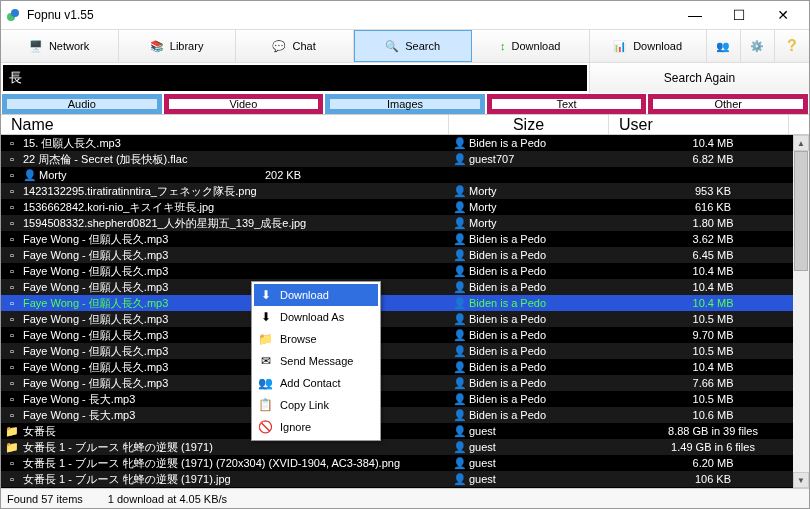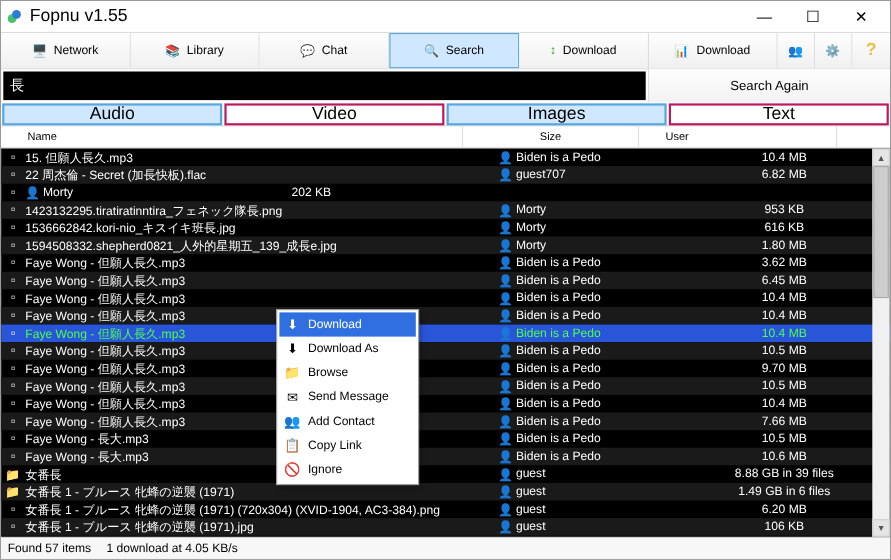--- a/index.html
+++ b/index.html
@@ -1,54 +1,54 @@
 <!DOCTYPE html>
 <html><head>
 <meta charset="utf-8">
 <style>
 *{box-sizing:border-box;margin:0;padding:0;font-family:"Segoe UI",Tahoma,sans-serif;font-size:11px}
 body{width:810px;height:509px;background:#fff;overflow:hidden;position:relative;border:1px solid #999}
 .titlebar{height:28px;display:flex;align-items:center;padding:0 4px;background:#fff}
 .titlebar .appicon{width:16px;height:16px;margin-right:6px;display:flex;align-items:center;justify-content:center}
-.titlebar .title{flex:1;font-size:16px}
+.titlebar .title{flex:1;font-size:12px}
 .winbtns{display:flex}
 .winbtn{width:44px;height:26px;display:flex;align-items:center;justify-content:center;font-size:14px;cursor:pointer}
 .toolbar{height:34px;display:flex;border-top:1px solid #ddd;border-bottom:1px solid #ddd;background:#f7f7f7}
 .tbtn{flex:1;display:flex;align-items:center;justify-content:center;gap:6px;border-right:1px solid #ddd;background:linear-gradient(#fefefe,#f0f0f0);cursor:pointer;font-size:12px}
 .tbtn.active{background:#cfe8ff;border:1px solid #5aa7e0}
 .tbtn:last-child{border-right:none}
 .ticons{display:flex}
 .ticons .tbtn{flex:none;width:34px}
 .row2{height:30px;display:flex;align-items:stretch}
 .searchbox{flex:1;background:#000;color:#fff;padding:4px 6px;font-size:13px;border:none;outline:none;margin:2px}
 .searchagain{width:220px;display:flex;align-items:center;justify-content:center;border-left:1px solid #ddd;background:linear-gradient(#fefefe,#f2f2f2);cursor:pointer;font-size:12px}
 .tabs{height:22px;display:flex;border-bottom:1px solid #ccc;background:#fff}
-.tab{flex:1;display:flex;align-items:center;justify-content:center;border:2px solid #be185d;margin:1px 1px 0 1px;background:#fff;cursor:pointer;font-size:16px}
+.tab{flex:1;display:flex;align-items:center;justify-content:center;border:5px solid #be185d;margin:1px 1px 0 1px;background:#fff;cursor:pointer;font-size:11px}
 .tab.sel{background:#cfe8ff;border-color:#5aa7e0}
 .headers{height:20px;display:flex;background:#fff;border-bottom:1px solid #ccc}
-.hcol{display:flex;align-items:center;padding:0 24px;border-right:1px solid #ddd;font-size:10px}
+.hcol{display:flex;align-items:center;padding:0 10px;border-right:1px solid #ddd;font-size:16px}
 .hc-name{flex:1}
 .hc-user{width:180px}
 .hc-size{width:160px;justify-content:center}
 .hc-sb{width:16px;border-right:none}
 .results{height:353px;overflow:hidden;background:#000;position:relative}
 .rrow{height:16px;display:flex;align-items:center;color:#fff;font-size:11px}
 .rrow.alt{background:#1a1a1a}
 .rrow.sel{background:#2955d9}
 .rrow.sel .fname,.rrow.sel .user,.rrow.sel .size{color:#4eff4e}
 .ficon{width:16px;text-align:center;margin:0 3px}
 .fname{flex:1;overflow:hidden;white-space:nowrap;text-overflow:ellipsis}
 .uicon{width:14px;text-align:center}
 .user{width:166px;padding-left:2px}
 .size{width:160px;text-align:center}
 .sb{width:16px}
 .scrollbar{position:absolute;right:0;top:0;width:16px;height:100%;background:#f0f0f0}
 .sb-btn{height:16px;background:#e5e5e5;border:1px solid #ccc;display:flex;align-items:center;justify-content:center;font-size:8px;color:#555}
 .sb-thumb{position:absolute;top:16px;width:14px;left:1px;height:120px;background:#cdcdcd;border:1px solid #aaa}
-.statusbar{height:20px;display:flex;align-items:center;padding:0 6px;background:#f7f7f7;border-top:1px solid #ccc;font-size:11px;gap:14px}
+.statusbar{height:20px;display:flex;align-items:center;padding:0 6px;background:#f7f7f7;border-top:1px solid #ccc;font-size:11px;gap:25px}
 .ctxmenu{position:absolute;left:250px;top:280px;width:130px;background:#fff;border:1px solid #999;box-shadow:2px 2px 4px rgba(0,0,0,0.3);padding:2px;z-index:10}
 .citem{height:22px;display:flex;align-items:center;padding:0 4px;gap:6px;cursor:pointer;font-size:11px}
 .citem.sel{background:#2f6fe0;color:#fff}
 .citem .ci{width:16px;text-align:center;font-size:12px}
 .folder{color:#ffcc33}
 </style>
 </head>
 <body>
 
 <div class="titlebar">
@@ -107,20 +107,21 @@
 <div class="row2">
   <input class="searchbox" value="長" style="">
   <div class="searchagain">Search Again</div>
 </div>
 
 <div class="tabs">
   <div class="tab sel">Audio</div>
   <div class="tab">Video</div>
   <div class="tab sel">Images</div>
   <div class="tab">Text</div>
+  <div class="tab">Other</div>
 </div>
 
 <div class="headers">
   <div class="hcol hc-name">Name</div>
   <div class="hcol hc-size">Size</div>
   <div class="hcol hc-user">User</div>
   <div class="hcol hc-sb"></div>
 </div>
 
 <div class="results" id="results">

